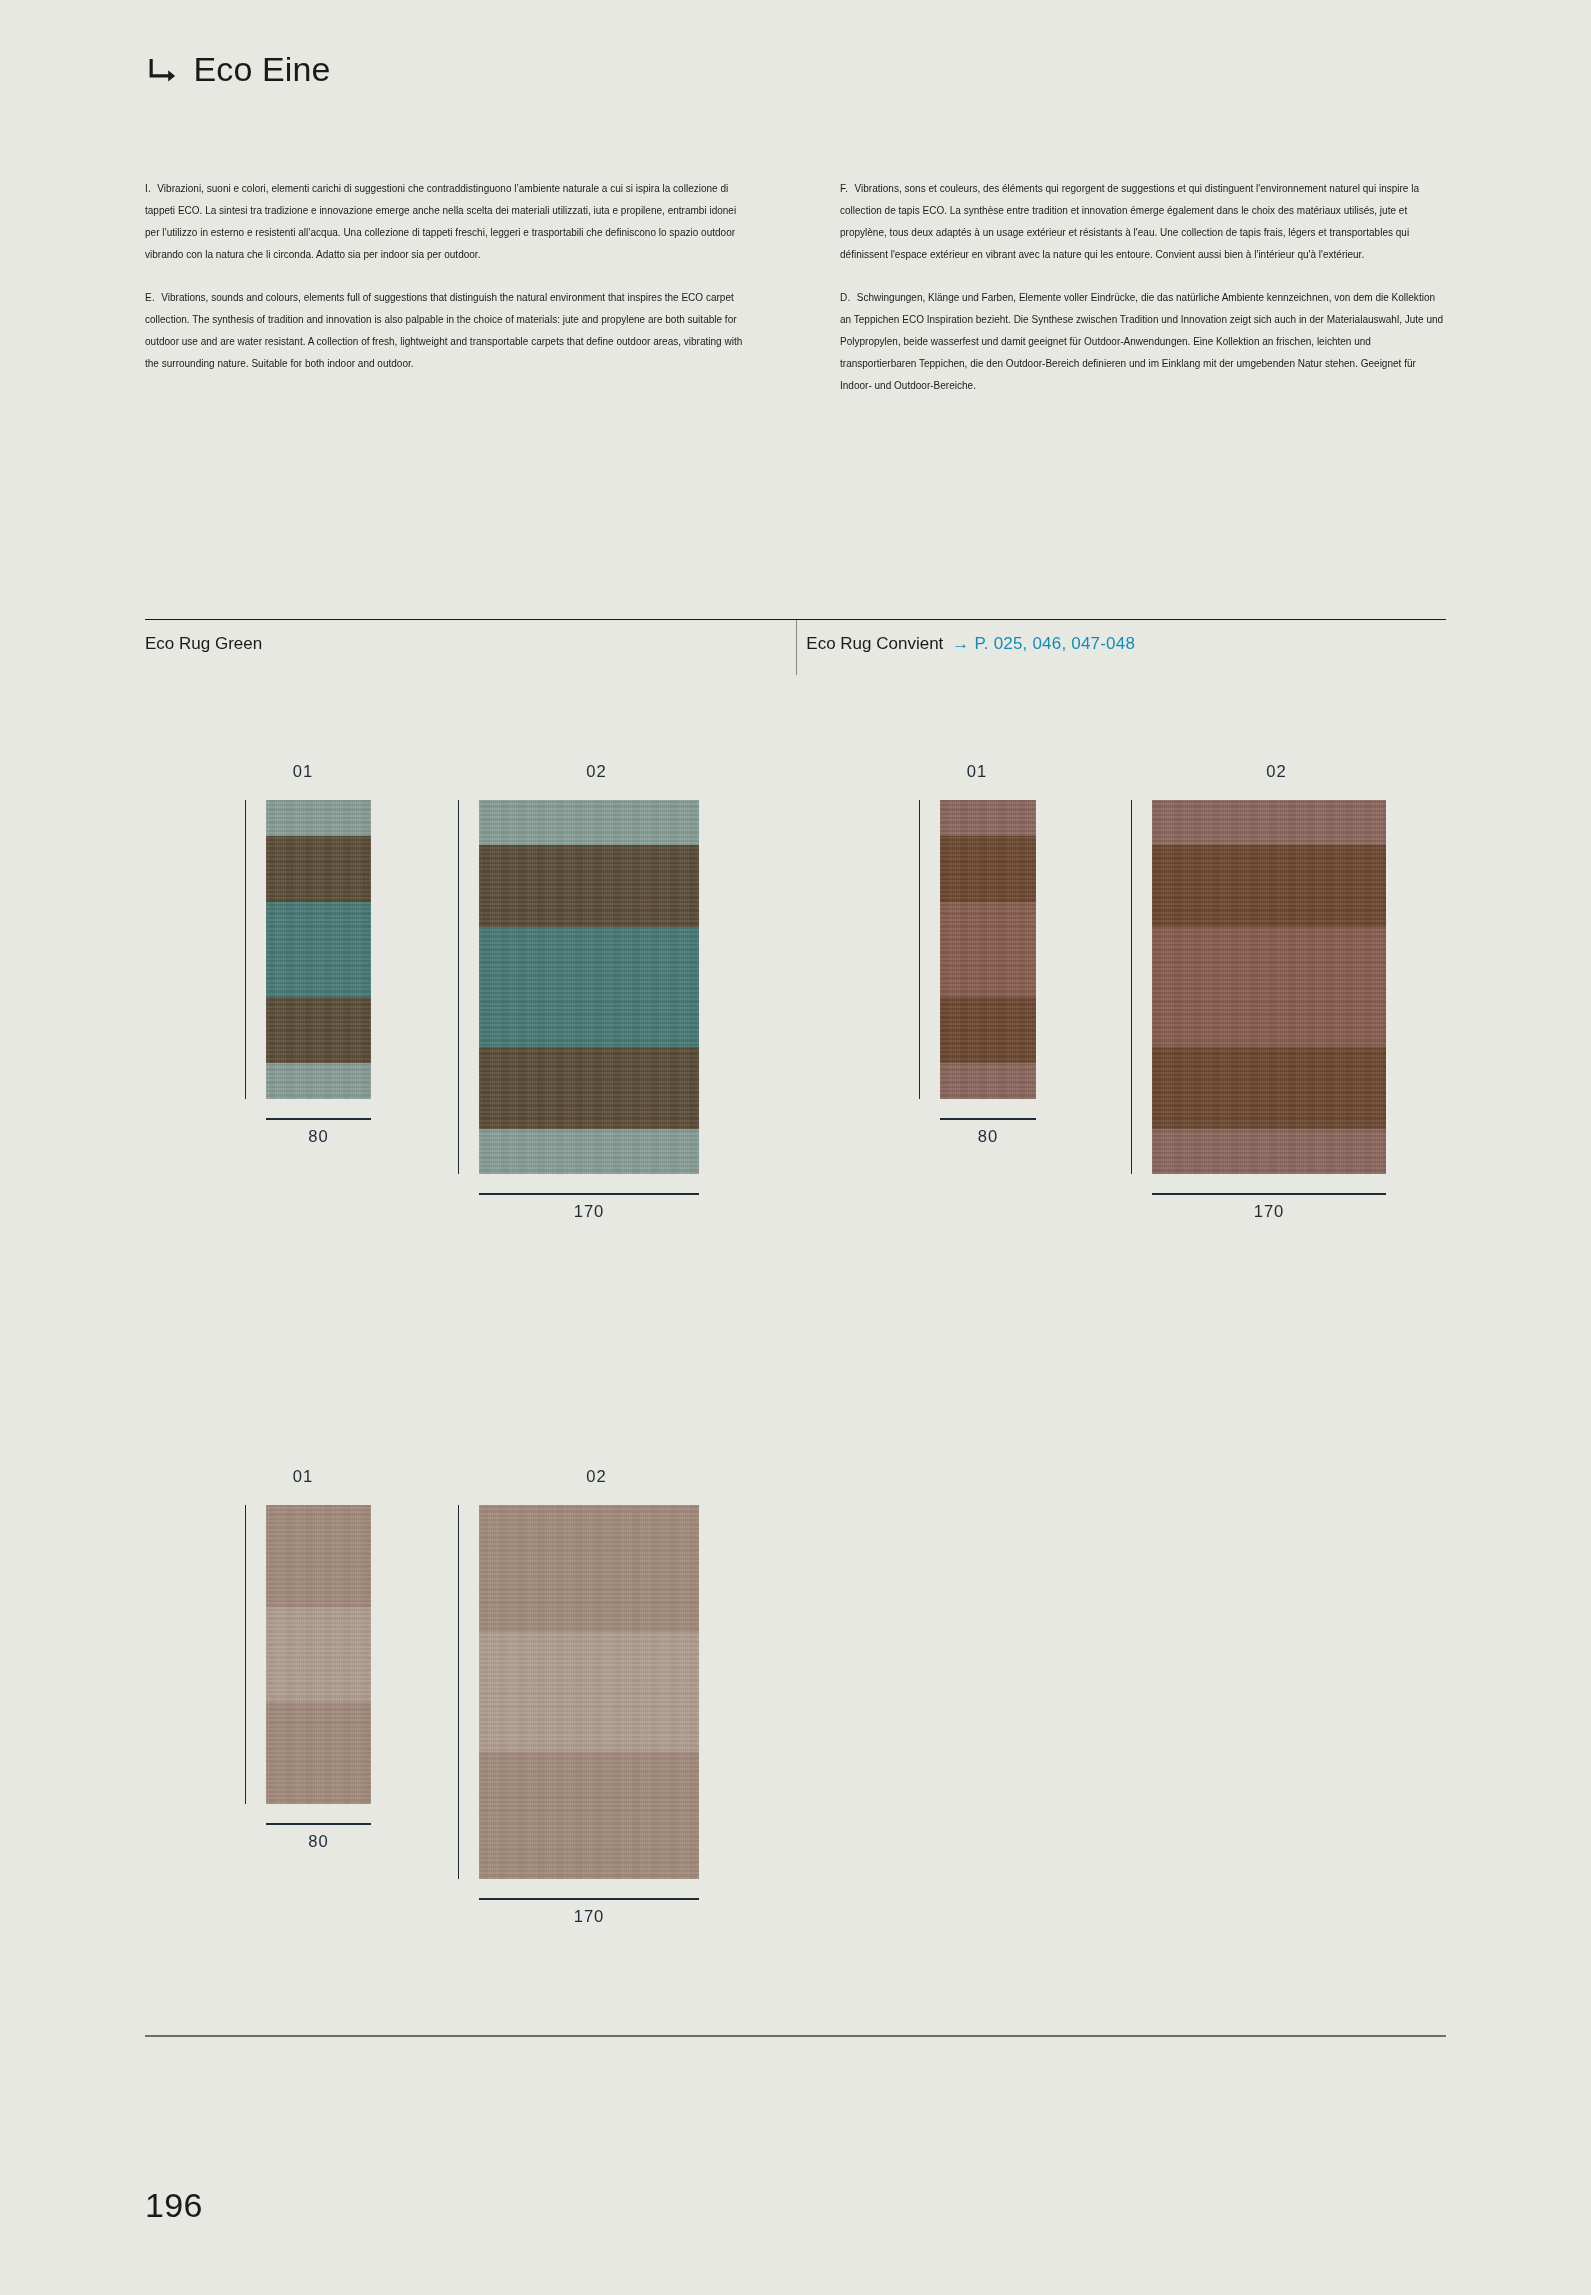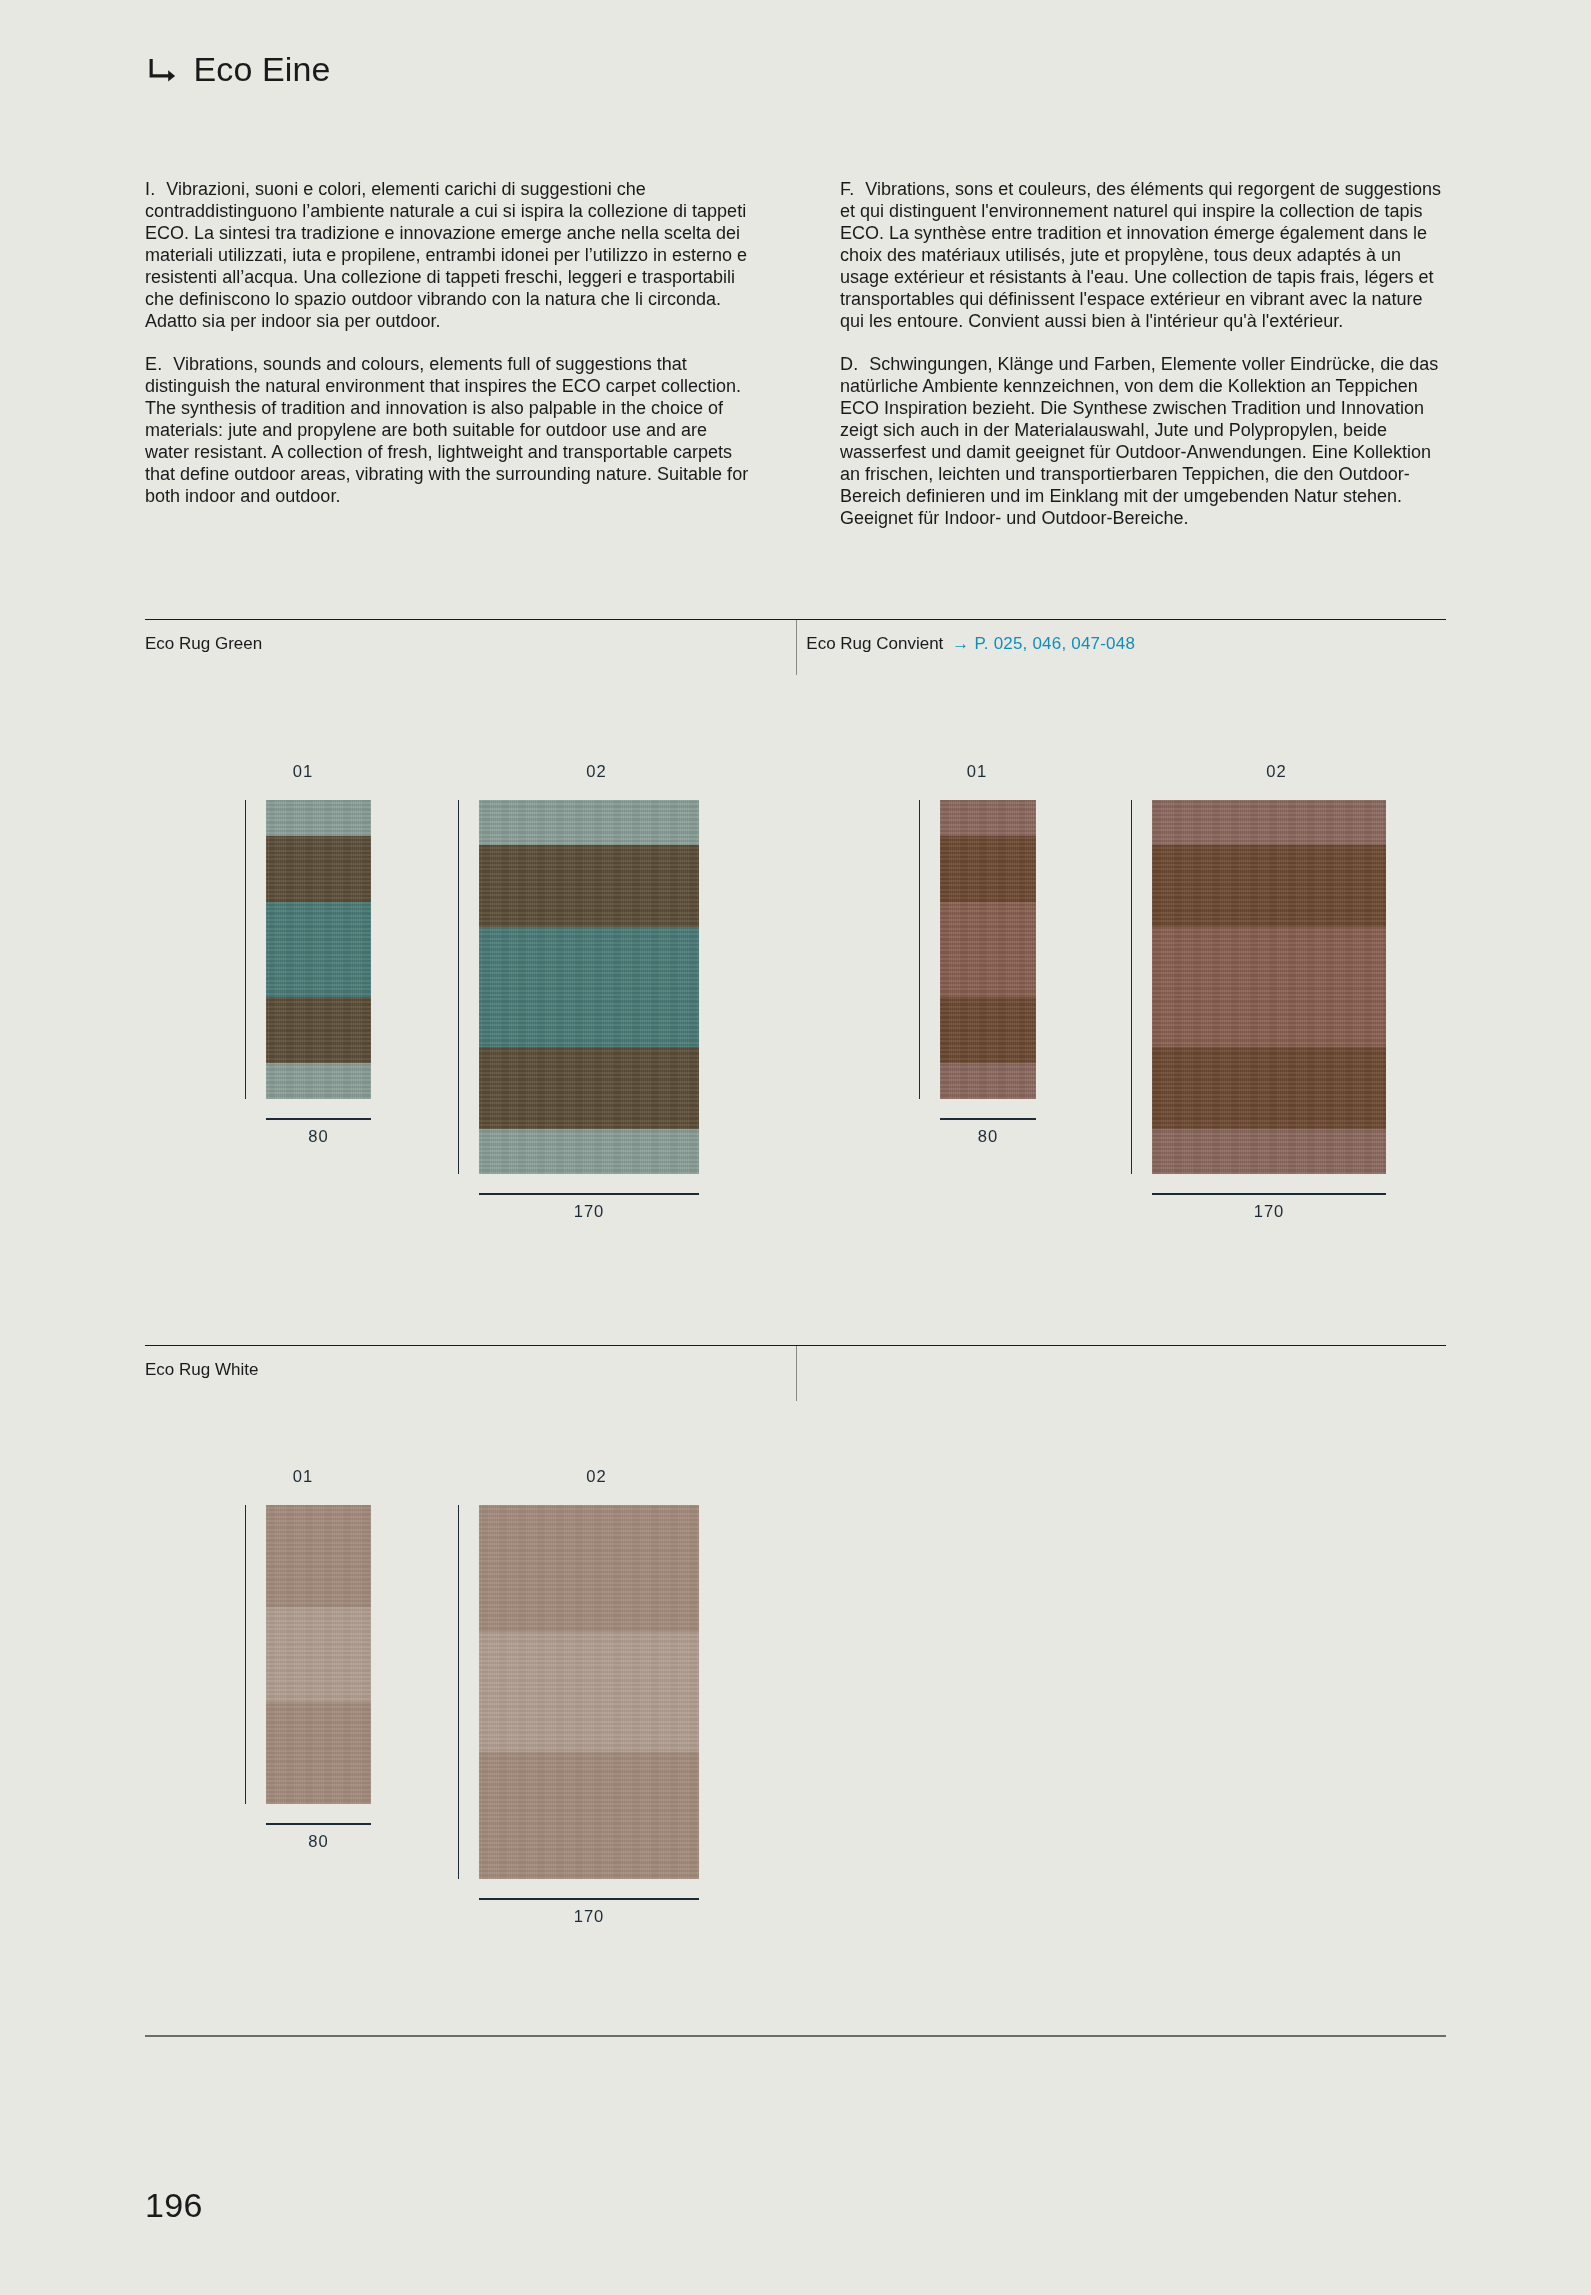--- a/index.html
+++ b/index.html
@@ -47,21 +47,21 @@
   .intro {
     position: absolute;
     left: 145px;
     top: 178px;
     width: 1301px;
     display: flex;
     gap: 89px;
   }
   .intro-col { width: 606px; }
   .para {
-    font-size: 18px;
+    font-size: 10px;
     line-height: 22px;
     color: #1a1a1a;
     letter-spacing: 0.01px;
   }
   .para + .para { margin-top: 21px; }
   .para .lang {
     display: inline;
     letter-spacing: 0.3px;
   }
   .para .lang::after { content: "\00a0\00a0"; }
@@ -295,27 +295,20 @@
         <div class="band" style="top:34%;  height:32%; background:#8a6052;"></div>
         <div class="band" style="top:66%;  height:22%; background:#6e4a32;"></div>
         <div class="band" style="top:88%;  height:12%; background:#8d6a5f;"></div>
         <div class="weave"></div>
       </div>
     </div>
     <div class="dim-h" style="left:33px; top:431px; width:234px;"></div>
     <div class="dim-h-label" style="left:33px; top:440px; width:234px;">170</div>
   </div>
 
-  <div class="section" style="top:1345px;">
-    <div class="section-rule"></div>
-    <div class="section-heads">
-      <div class="section-divider"></div>
-      <div class="head-label head-left">Eco Rug White</div>
-    </div>
-  </div>
 
   <div class="fig" style="left:233px; top:1467px; width:140px;">
     <div class="fig-code">01</div>
     <div class="dim-v" style="left:11.5px; top:38px; height:299px;"></div>
     <div class="dim-v-label" style="left:-7.6px; top:178px; width:76px;">240</div>
     <div class="swatch-wrap" style="left:33px; top:38px; width:105px; height:299px;">
       <div class="swatch">
         <div class="band" style="top:0;    height:34%; background:#a58d7e;"></div>
         <div class="band" style="top:34%;  height:32%; background:#b3a093;"></div>
         <div class="band" style="top:66%;  height:34%; background:#a58d7e;"></div>

